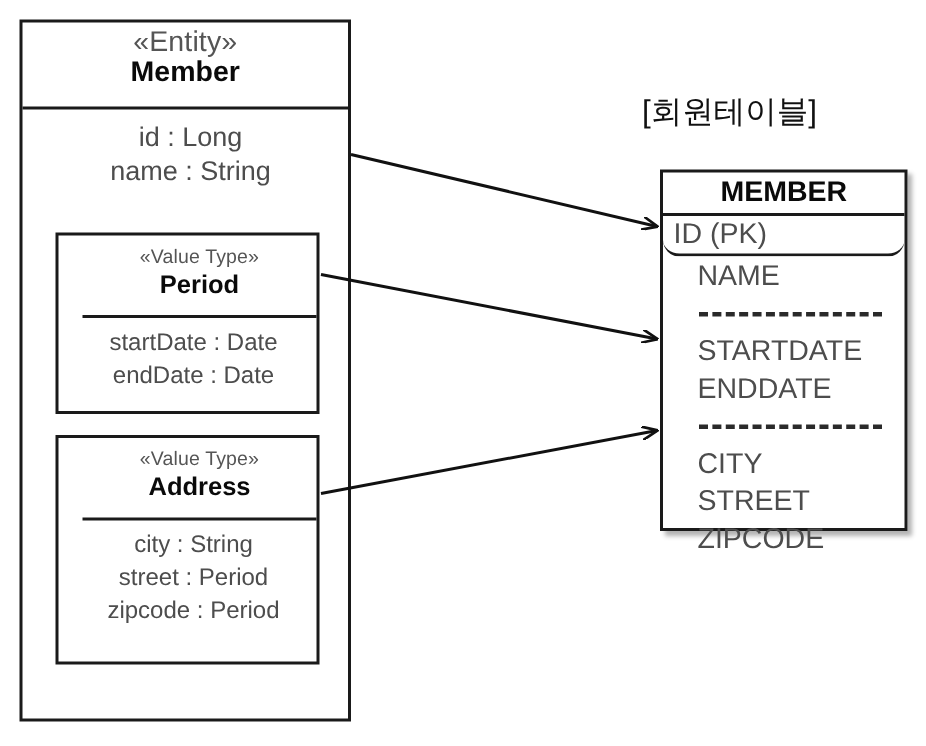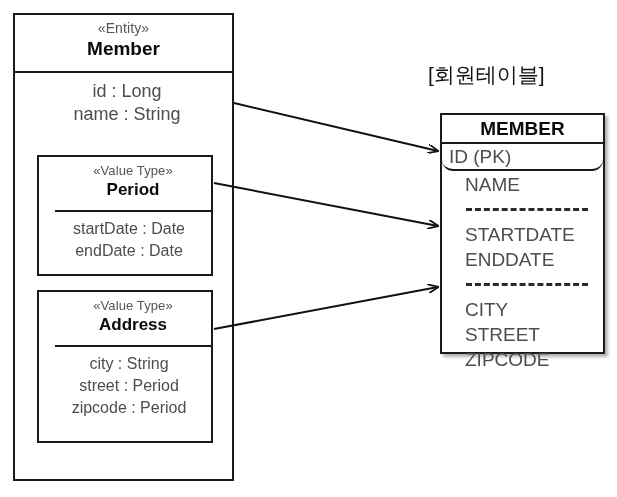--- a/index.html
+++ b/index.html
@@ -58,21 +58,21 @@
   
   #member-box {
     left: 13px;
     top: 13px;
     width: 221px;
     height: 468px;
   }
   #member-box > .uml-header {
     height: 58px;
   }
-  #member-box .stereotype { font-size: 14px; line-height: 17px; }
+  #member-box .stereotype { font-size: 19px; line-height: 17px; }
   #member-box .cls-name   { font-size: 19px; line-height: 24px; }
   #member-attrs {
     padding: 7px 0 0 7px;
     font-size: 18px;
     line-height: 23px;
   }
 
   
   #period-box  { left: 37px; top: 155px; width: 176px; height: 121px; }
   #address-box { left: 37px; top: 290px; width: 176px; height: 153px; }

